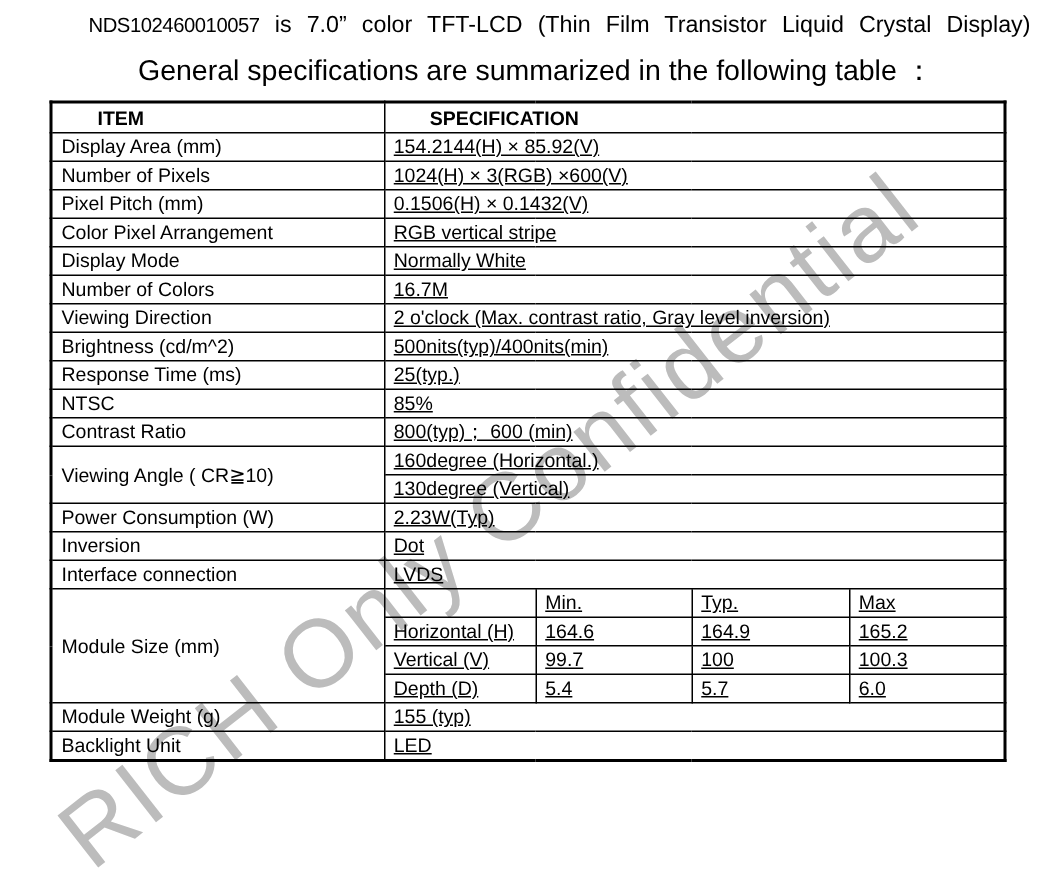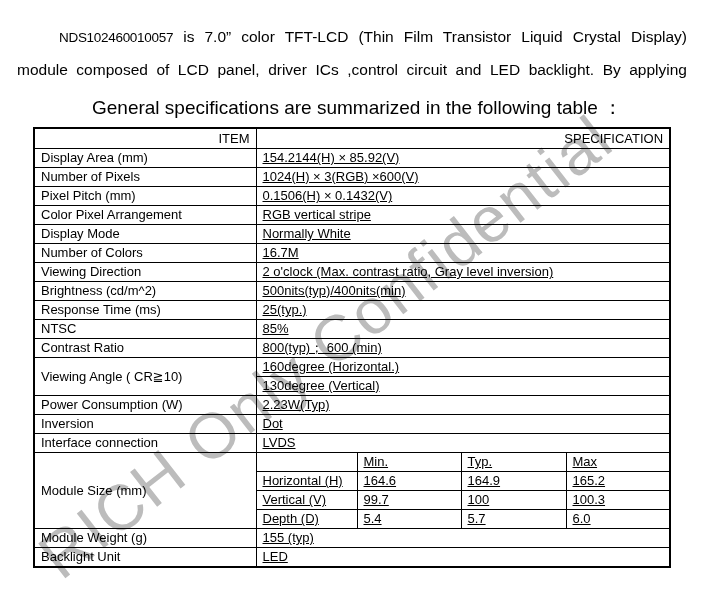--- a/index.html
+++ b/index.html
@@ -18,23 +18,23 @@
     transform-origin:0 0;
     font-size:64px;
     letter-spacing:2px;
     color:#bcbcbc;
     white-space:nowrap;
     z-index:0;
     font-weight:400;
   }
   .content{position:relative;z-index:1;}
   .intro{
-    padding:21px 16px 0 17px;
+    padding:8px 16px 0 17px;
     font-size:15.5px;
-    line-height:32px;
+    line-height:18px;
   }
   .jline{
     text-align:justify;
     text-align-last:justify;
     white-space:nowrap;
   }
   .lastline{text-align:left;}
   .indent1{display:inline-block;width:42px;}
   .partno{font-size:13.5px;letter-spacing:-0.3px;}
   .general-line{
@@ -55,38 +55,37 @@
     border:1px solid #000;
     font-size:13px;
     line-height:16px;
     height:18px;
     padding:0 6px;
     overflow:hidden;
     white-space:nowrap;
     background:transparent;
   }
   table.spec th{
-    font-weight:normal;
-    text-align:right;
+    font-weight:bold;
+    text-align:left;
     height:19px;
     padding-left:30px;
   }
   td.item{text-align:left;}
   td.val{text-align:left;text-decoration:underline;}
 </style>
 </head>
 <body>
 
 <div class="watermark">RICH Only Confidential</div>
 
 <div class="content">
 
   <div class="intro">
     <div class="jline"><span class="indent1"></span><span class="partno">NDS102460010057</span> <span>is 7.0” color TFT-LCD (Thin Film Transistor Liquid Crystal Display)</span></div>
-    <div class="jline">module composed of LCD panel, driver ICs ,control circuit and LED backlight. By applying</div>
   </div>
 
   <div class="general-line">General specifications are summarized in the following table ：</div>
 
   <table class="spec">
     <colgroup>
       <col style="width:222px">
         <col style="width:101px">
         <col style="width:104px">
         <col style="width:105px">

